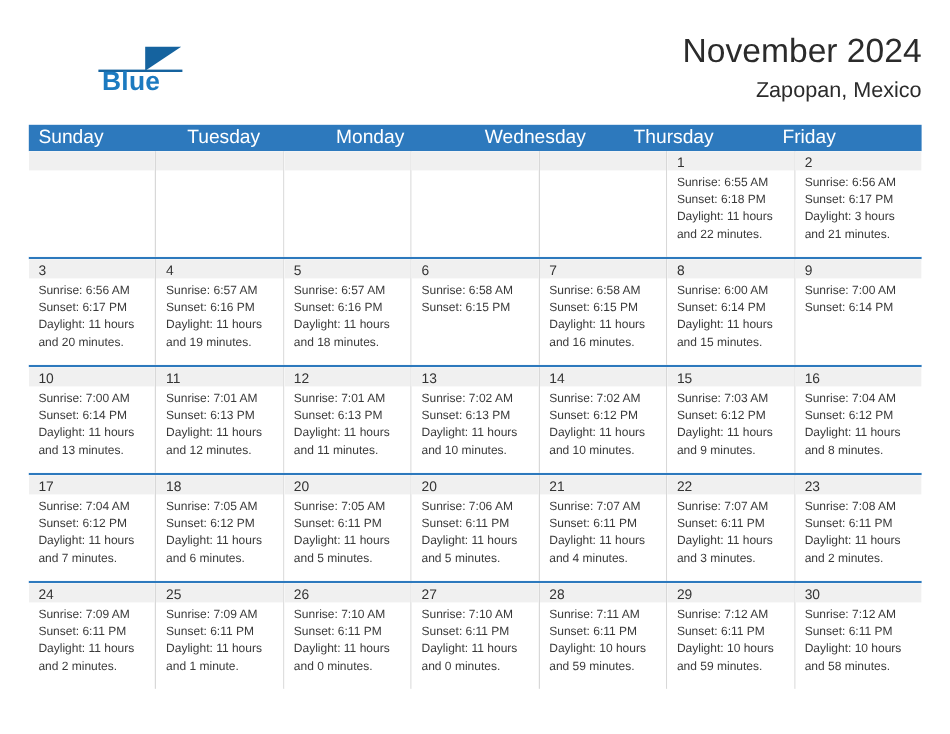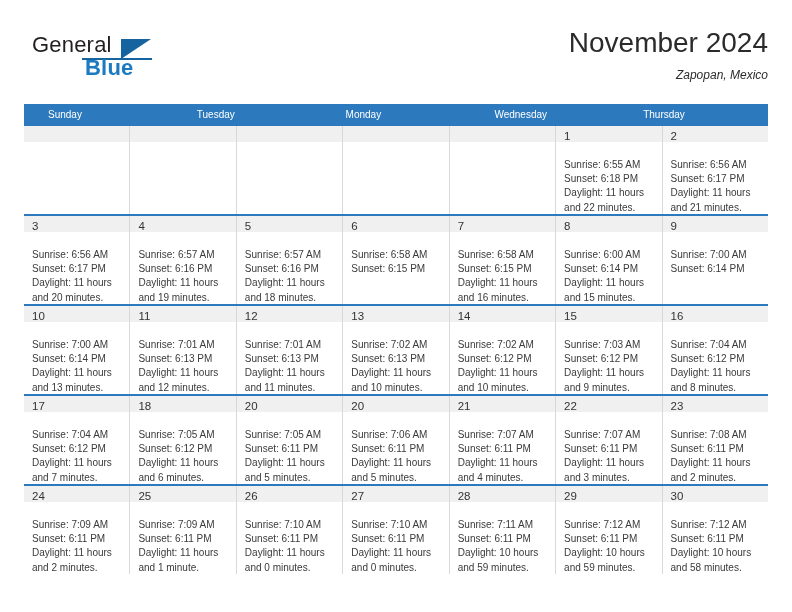--- a/index.html
+++ b/index.html
@@ -81,47 +81,46 @@
     text-align: right;
   }
   .month-title {
     font-size: 28px;
     color: #2b2b2b;
     line-height: 34px;
     white-space: nowrap;
     font-weight: normal;
   }
   .location {
-    font-size: 12px;
+    font-size: 18px;
     color: #2b2b2b;
     line-height: 20px;
     margin-top: 5px;
     white-space: nowrap;
-    font-style: italic;
   }
 
   
   .calendar {
     position: absolute;
     left: 24px;
     top: 104px;
     width: 744px;
   }
 
   .weekday-row {
     display: flex;
     width: 100%;
     background: #2d79bd;
     height: 22px;
   }
   .weekday-cell {
     flex: 1 1 0;
     box-sizing: border-box;
-    padding: 3px 0 0 24px;
-    font-size: 10px;
+    padding: 3px 0 0 8px;
+    font-size: 16px;
     color: #ffffff;
     line-height: 15px;
     overflow: hidden;
     white-space: nowrap;
   }
 
   .week-row {
     display: flex;
     width: 100%;
     border-top: 2px solid #2d79bd;
@@ -154,59 +153,59 @@
     font-size: 11.5px;
     color: #333333;
     line-height: 16px;
     display: inline-block;
   }
   .day-cell.empty .day-number-strip {
     background: #f0f0f0;
   }
 
   .day-info {
-    padding: 16px 6px 0 8px;
+    padding: 4px 6px 0 8px;
     font-size: 10px;
     line-height: 14.2px;
     color: #3a3a3a;
   }
 
   .sunrise-line, .sunset-line, .daylight-line {
     display: block;
   }
 </style>
 </head>
 <body>
 
 <div class="page">
 
   <div class="header">
 
     <div class="brand">
-      <span class="brand-general">General</span>
       <span class="brand-triangle"></span>
       <span class="brand-underline"></span>
       <span class="brand-blue">Blue</span>
     </div>
 
     <div class="title-block">
       <div class="month-title">November 2024</div>
       <div class="location">Zapopan, Mexico</div>
     </div>
 
   </div>
 
   <div class="calendar">
 
     <div class="weekday-row">
       <div class="weekday-cell">Sunday</div>
       <div class="weekday-cell">Tuesday</div>
       <div class="weekday-cell">Monday</div>
       <div class="weekday-cell">Wednesday</div>
       <div class="weekday-cell">Thursday</div>
+      <div class="weekday-cell">Friday</div>
     </div>
 
     <div class="week-row first">
       <div class="day-cell empty">
         <div class="day-number-strip"><span class="day-number"></span></div>
         <div class="day-info">
           <span class="sunrise-line"></span>
           <span class="sunset-line"></span>
           <span class="daylight-line"></span>
         </div>
@@ -249,21 +248,21 @@
           <span class="sunrise-line">Sunrise: 6:55 AM</span>
           <span class="sunset-line">Sunset: 6:18 PM</span>
           <span class="daylight-line">Daylight: 11 hours and 22 minutes.</span>
         </div>
       </div>
       <div class="day-cell">
         <div class="day-number-strip"><span class="day-number">2</span></div>
         <div class="day-info">
           <span class="sunrise-line">Sunrise: 6:56 AM</span>
           <span class="sunset-line">Sunset: 6:17 PM</span>
-          <span class="daylight-line">Daylight: 11 hours and 21 minutes.</span>
+          <span class="daylight-line">Daylight: 3 hours and 21 minutes.</span>
         </div>
       </div>
     </div>
 
     <div class="week-row">
       <div class="day-cell">
         <div class="day-number-strip"><span class="day-number">3</span></div>
         <div class="day-info">
           <span class="sunrise-line">Sunrise: 6:56 AM</span>
           <span class="sunset-line">Sunset: 6:17 PM</span>

